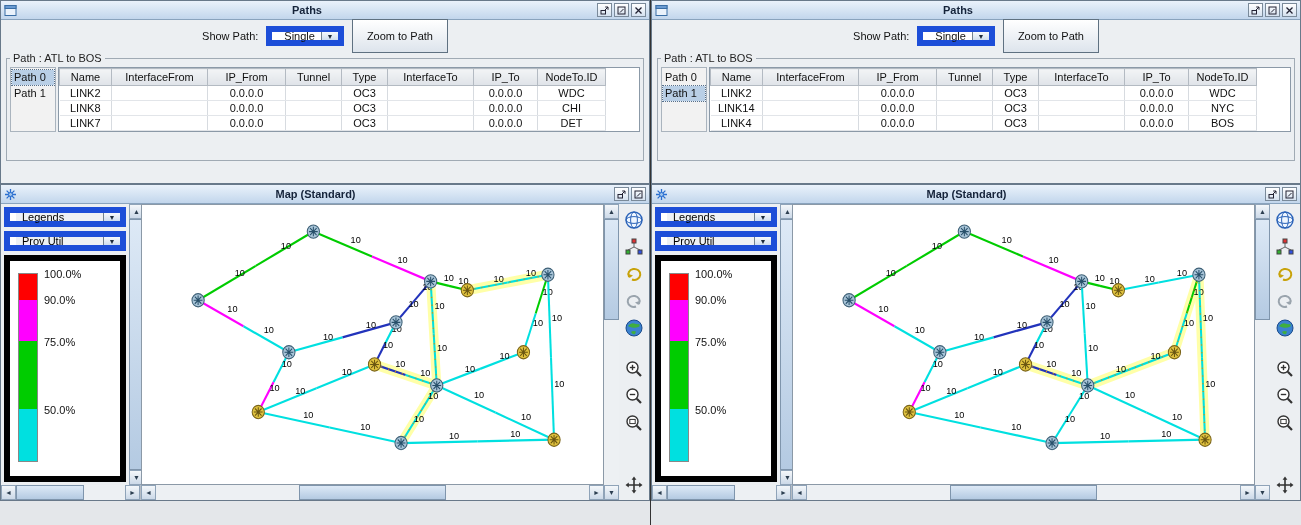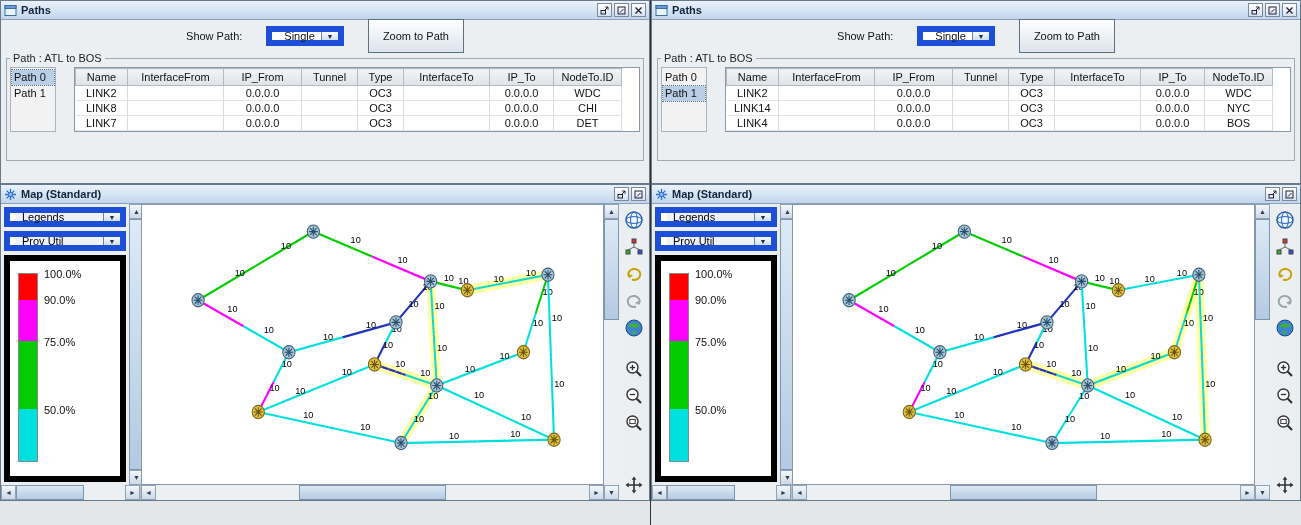--- a/index.html
+++ b/index.html
@@ -8,38 +8,38 @@
   .half{width:650px;height:525px;background:#d9dde1;display:flex;flex-direction:column;}
 
   
   .iframe{border:1px solid #68798a;display:flex;flex-direction:column;background:#eceff2;}
   .paths-frame{height:184px;}
   .map-frame{height:317px;}
   .desktop-pad{flex:1;background:#e4e7ea;}
 
   .titlebar{height:19px;background:linear-gradient(#eaf2fb,#c2d6ec);border-bottom:1px solid #89a3bd;display:flex;align-items:center;padding:0 3px;gap:4px;flex:0 0 auto;}
   .tb-icon{display:flex;width:13px;height:13px;}
-  .tb-title{font-size:11px;font-weight:bold;color:#15233a;flex:1;white-space:nowrap;overflow:hidden;}
+  .tb-title{font-size:11px;font-weight:bold;color:#15233a;flex:1;white-space:nowrap;overflow:hidden;text-align:center;}
   .tb-btns{display:flex;gap:2px;margin-left:auto;}
   .tb-btn{width:15px;height:14px;border:1px solid #7a8a9a;background:linear-gradient(#ffffff,#d5e2f0);display:flex;align-items:center;justify-content:center;}
 
   
-  .paths-toolbar{height:32px;display:flex;align-items:center;justify-content:center;gap:24px;font-size:11px;color:#111;flex:0 0 auto;}
+  .paths-toolbar{height:32px;display:flex;align-items:center;justify-content:center;gap:8px;font-size:11px;color:#111;flex:0 0 auto;}
 
   .combo{display:inline-flex;align-items:stretch;height:20px;border:6px solid #1d4ed8;background:#fff;padding-left:6px;}
   .combo-val{padding:0 6px;font-size:11px;display:flex;align-items:center;background:#fff;min-width:36px;white-space:nowrap;}
   .combo-btn{width:17px;display:flex;align-items:center;justify-content:center;font-size:7px;color:#1c2a3a;background:linear-gradient(#f7fafc,#cfdeee);border-left:1px solid #72828f;}
   .combo.wide{width:122px;height:20px;}
   .combo.wide .combo-val{flex:1;background:#eef1f4;}
 
   .btn{font-family:"Liberation Sans",sans-serif;font-size:11px;height:34px;padding:0 14px;border:1px solid #5f7181;background:linear-gradient(#ffffff,#dde4ec);color:#111;}
 
   .group{flex:1;margin:0 5px 22px 5px;border:1px solid #a0aab4;padding:3px;min-height:0;}
   .group legend{font-size:11px;color:#222;padding:0 3px;}
-  .paths-body{display:flex;gap:18px;height:100%;border-radius:6px;}
+  .paths-body{display:flex;gap:2px;height:100%;border-radius:6px;}
   .path-list{width:46px;border:1px solid #aab4be;background:#f2f2f2;padding:1px;flex:0 0 auto;}
   .path-item{font-size:11px;height:15px;line-height:15px;padding:0 2px;margin:1px 0;color:#111;}
   .path-item.selected{background:#b9cfe6;outline:1px dotted #56708c;}
   .table-wrap{flex:1;border:1px solid #8b99a7;background:#fff;overflow:hidden;}
   .links-table{border-collapse:collapse;table-layout:fixed;width:546px;text-align:center;}
   .links-table th{font-weight:normal;font-size:11px;height:17px;background:linear-gradient(#f2f4f6,#dfe3e8);border:1px solid #b3bac2;padding:0 2px;overflow:hidden;white-space:nowrap;color:#111;}
   .links-table td{font-size:11px;height:15px;padding:0 3px;border-right:1px solid #d7dbe0;border-bottom:1px solid #e2e5e9;white-space:nowrap;overflow:hidden;color:#111;}
 
   
   .map-body{flex:1;display:flex;min-height:0;}

